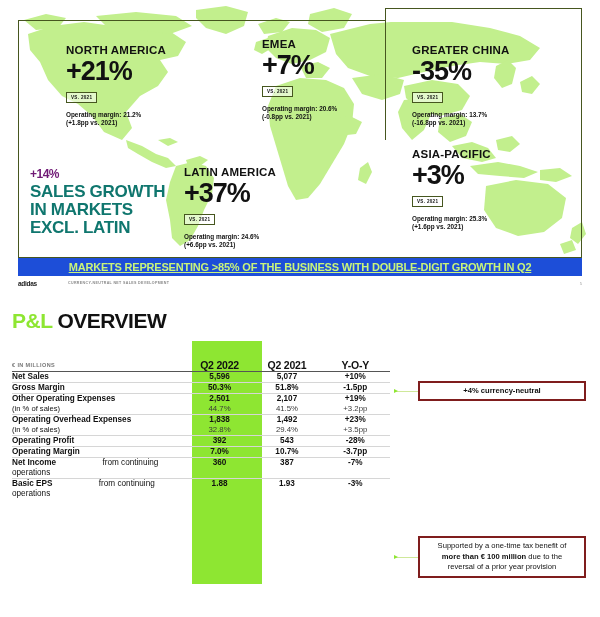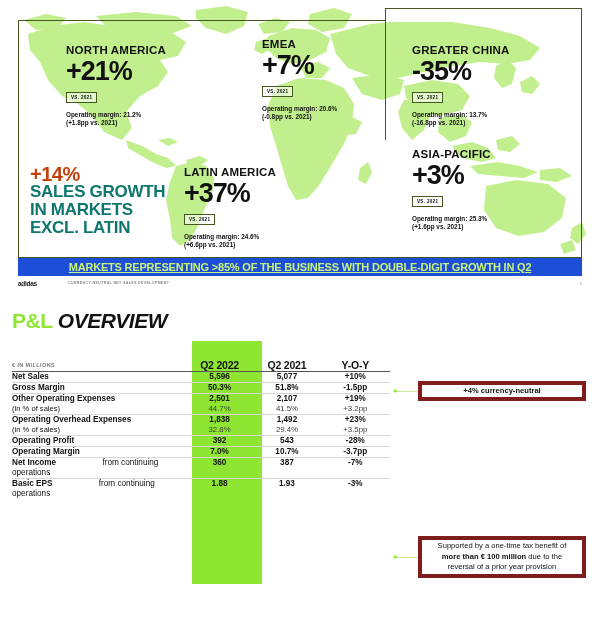--- a/index.html
+++ b/index.html
@@ -70,21 +70,21 @@
     font-weight:bold;
     line-height:8.4px;
     color:#111;
     margin-top:8px;
     white-space:nowrap;
   }
 
   
   #growth-block{position:absolute;left:30px;top:166px;}
   #growth-pct{
-    font-size:20px;font-weight:bold;color:#c2410c;letter-spacing:-0.5px;line-height:16px;
+    font-size:12px;font-weight:bold;color:#701a75;letter-spacing:-0.5px;line-height:16px;
   }
   #growth-text{
     font-size:17px;font-weight:bold;color:#0f766e;line-height:18px;letter-spacing:-0.3px;margin-top:1px;
   }
 
   
   #banner{
     position:absolute;left:18px;top:258px;width:564px;height:18px;
     background:#1d4ed8;display:flex;align-items:center;justify-content:center;
   }
@@ -106,21 +106,21 @@
   }
 
   
   #pnl-slide{
     position:absolute;left:0;top:297px;width:600px;height:320px;background:#fff;
   }
   #pnl-title{
     position:absolute;left:12px;top:12px;font-size:21px;font-weight:bold;letter-spacing:-0.5px;
   }
   #pnl-title .accent{color:#8ee632;}
-  #pnl-title .dark{color:#111;font-style:italic;}
+  #pnl-title .dark{color:#111;}
 
   #green-col{
     position:absolute;left:192px;top:44px;width:70px;height:243px;background:#8ee632;
   }
 
   #pnl-table{
     position:absolute;left:12px;top:44px;width:378px;
     border-collapse:collapse;
   }
   #pnl-table td,#pnl-table th{padding:0;}
@@ -141,21 +141,21 @@
   .lbl .sub{font-weight:normal;color:#111;font-size:7.6px;display:block;}
   .lbl.indent{padding-left:14px;}
   .val{font-size:8.2px;font-weight:bold;text-align:center;color:#111;line-height:10px;width:70px;}
   .val .sub{font-weight:normal;color:#3b3b3b;font-size:7.8px;display:block;}
   .val2{width:70px;}
   .val3{width:72px;}
 
   
   .callout{
     position:absolute;
-    border:4px solid #7f1d1d;
+    border:2px solid #7f1d1d;
     background:#fff;
     box-sizing:border-box;
     font-size:7.6px;
     color:#111;
     display:flex;align-items:center;justify-content:center;text-align:center;
     line-height:10.5px;
     padding:3px 12px;
   }
   #callout-1{left:418px;top:381px;width:168px;height:20px;font-weight:bold;}
   #callout-2{left:418px;top:536px;width:168px;height:42px;}

